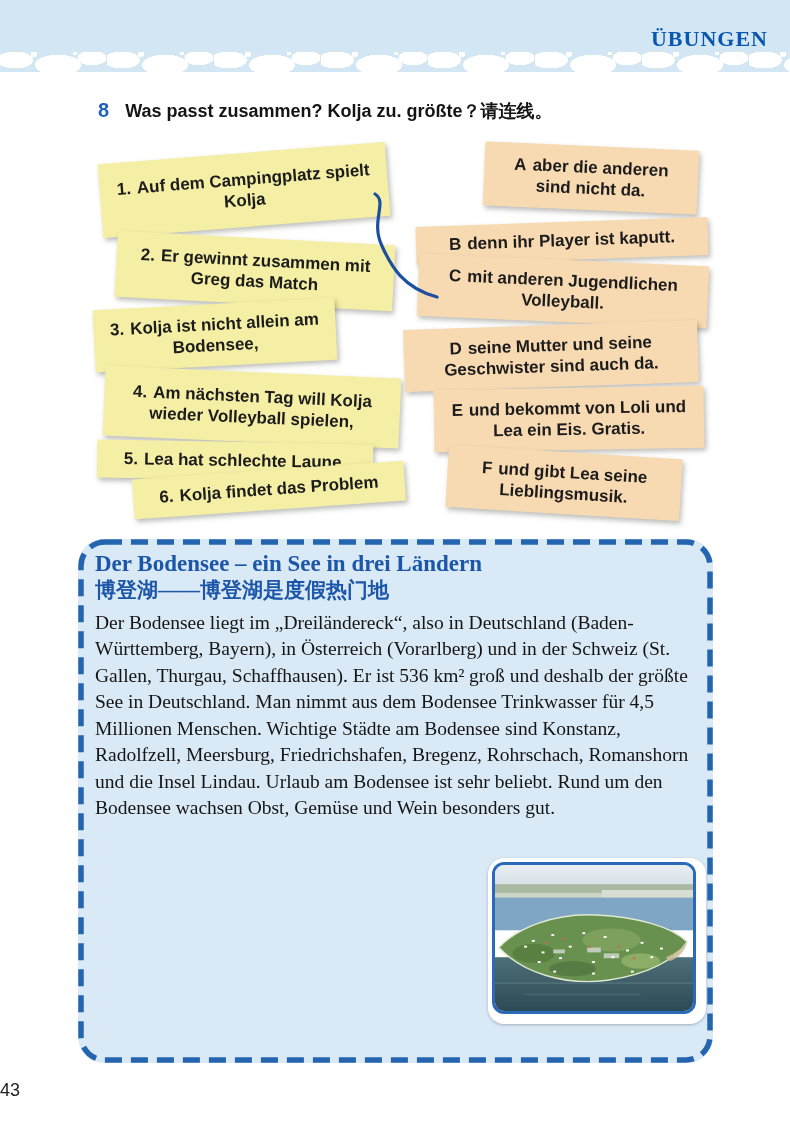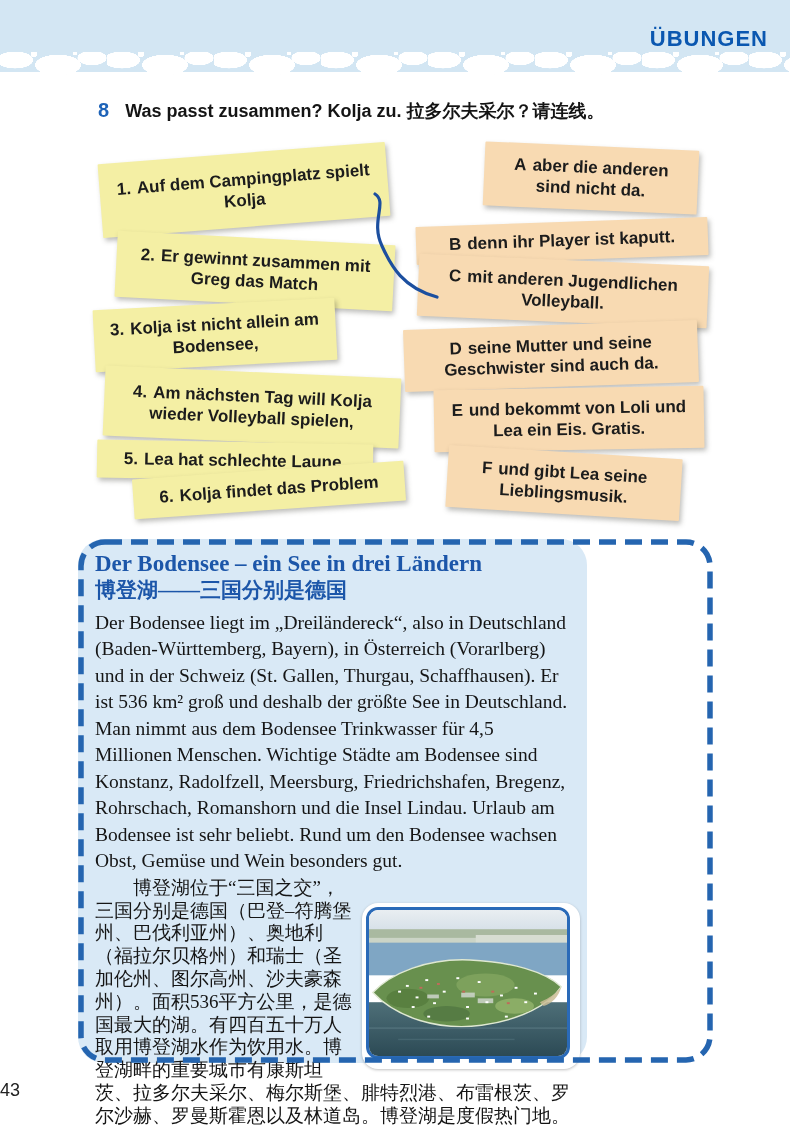--- a/index.html
+++ b/index.html
@@ -14,54 +14,54 @@
     background-image:
       radial-gradient(ellipse 30px 14px at 15px 8px,#ffffff 60%,rgba(255,255,255,0) 61%),
       radial-gradient(ellipse 38px 17px at 58px 13px,#ffffff 60%,rgba(255,255,255,0) 61%),
       radial-gradient(ellipse 24px 12px at 92px 6px,#ffffff 60%,rgba(255,255,255,0) 61%),
       radial-gradient(circle 3px at 34px 2px,#ffffff 98%,rgba(255,255,255,0)),
       radial-gradient(circle 2.5px at 75px 1px,#ffffff 98%,rgba(255,255,255,0));
     background-size:107px 26px;background-repeat:repeat-x;
   }
   .section-label{
     position:absolute;top:26px;right:22px;font-size:22px;font-weight:bold;
-    color:#0a57b0;letter-spacing:1px;
+    color:#0a57b0;letter-spacing:1px;font-family:Liberation Serif, serif;
   }
   
   .ex-header{position:absolute;left:98px;top:99px;display:flex;align-items:baseline;gap:16px;}
   .ex-number{color:#1e63b8;font-size:20px;font-weight:bold;}
   .ex-title{font-size:18px;font-weight:bold;color:#141414;}
   
   .note{
     position:absolute;box-sizing:border-box;padding:7px 11px;text-align:center;
     font-size:17px;font-weight:600;color:#1c1c1c;line-height:1.26;
     box-shadow:2px 3px 5px rgba(70,70,60,0.35);border-radius:1px;
     display:flex;align-items:center;justify-content:center;
   }
   .note .tag{margin-right:6px;}
   .note.yellow{background:#f4efa4;}
   .note.orange{background:#f8dab2;}
   .conn-svg{position:absolute;left:0;top:0;pointer-events:none;}
   
   .infobox{
-    position:absolute;left:78px;top:539px;width:509px;height:524px;box-sizing:border-box;
+    position:absolute;left:78px;top:539px;width:635px;height:524px;box-sizing:border-box;
     background:#d9e9f6;border-radius:26px;padding:10px 17px 0 17px;
   }
   .infobox .border-svg{position:absolute;left:0;top:0;}
   .ib-title-de{
     font-family:"Liberation Serif",serif;font-weight:bold;color:#1c56a9;
     font-size:23px;line-height:1.15;margin:2px 0 0 0;
   }
   .ib-title-zh{
     font-family:"Liberation Serif",serif;font-weight:bold;color:#1c56a9;
     font-size:21px;line-height:1.25;margin:0 0 6px 0;
   }
   .ib-para-de{
     font-family:"Liberation Serif",serif;font-size:19.5px;line-height:1.36;
-    color:#151515;margin:0 0 2px 0;
+    color:#151515;margin:0 0 10px 0;
   }
   .ib-para-zh{
     font-family:"Liberation Serif",serif;font-size:19px;line-height:1.2;
     color:#151515;margin:0;text-indent:2em;
   }
   
   .photo-frame{
     float:right;width:210px;height:158px;margin:26px -10px 0 10px;
     background:#ffffff;border-radius:16px;padding:4px;display:block;
     box-shadow:0 1px 3px rgba(0,0,0,0.25);
@@ -82,21 +82,21 @@
 
 <div class="page">
 
   <div class="top-band"></div>
   <div class="section-label">ÜBUNGEN</div>
 
   <div class="ex-header">
     <span class="ex-number">8</span>
     <span class="ex-title">
       <span>Was passt zusammen? Kolja zu.</span>
-      <span>拉多尔夫采尔？请连线。</span>
+      <span>größte？请连线。</span>
     </span>
   </div>
 
   <div class="note yellow" style="left:100px;top:153px;width:288px;min-height:74px;transform:rotate(-4.5deg);">
     <span><span class="tag">1.</span><span>Auf dem Campingplatz spielt Kolja</span></span>
   </div>
   <div class="note yellow" style="left:116px;top:238px;width:278px;min-height:66px;transform:rotate(3deg);">
     <span><span class="tag">2.</span><span>Er gewinnt zusammen mit Greg das Match</span></span>
   </div>
   <div class="note yellow" style="left:94px;top:304px;width:242px;min-height:62px;transform:rotate(-3deg);">
@@ -133,21 +133,21 @@
 
   <svg class="conn-svg" width="790" height="540" viewBox="0 0 790 540">
     <path d="M375,194 C388,202 370,221 382,246 C391,266 403,288 437,297" fill="none" stroke="#1c4f9f" stroke-width="3.2" stroke-linecap="round"></path>
   </svg>
 
   <div class="infobox">
     <svg class="border-svg" width="635" height="524" viewBox="0 0 635 524">
       <rect x="3" y="3" width="629" height="518" rx="24" ry="24" fill="none" stroke="#2565b0" stroke-width="5.5" stroke-dasharray="17 9"></rect>
     </svg>
     <h2 class="ib-title-de">Der Bodensee – ein See in drei Ländern</h2>
-    <h3 class="ib-title-zh">博登湖——三国分别是德国</h3>
+    <h3 class="ib-title-zh">博登湖——博登湖是度假热门地</h3>
     <p class="ib-para-de">Der Bodensee liegt im „Dreiländereck“, also in Deutschland (Baden-Württemberg, Bayern), in Österreich (Vorarlberg) und in der Schweiz (St. Gallen, Thurgau, Schaffhausen). Er ist 536 km² groß und deshalb der größte See in Deutschland. Man nimmt aus dem Bodensee Trinkwasser für 4,5 Millionen Menschen. Wichtige Städte am Bodensee sind Konstanz, Radolfzell, Meersburg, Friedrichshafen, Bregenz, Rohrschach, Romanshorn und die Insel Lindau. Urlaub am Bodensee ist sehr beliebt. Rund um den Bodensee wachsen Obst, Gemüse und Wein besonders gut.</p>
     <p class="ib-para-zh">
       <span class="photo-frame">
         <span class="photo-inner">
           <svg width="198" height="146" viewBox="0 0 204 152" preserveAspectRatio="none">
             <defs>
               <linearGradient id="sky" x1="0" y1="0" x2="0" y2="1">
                 <stop offset="0" stop-color="#e9eef2"></stop>
                   <stop offset="1" stop-color="#c6d4df"></stop>
               </linearGradient>
@@ -198,19 +198,18 @@
                 <rect x="96" y="84" width="3" height="2"></rect>
               <rect x="142" y="96" width="3" height="2"></rect>
                 <rect x="70" y="76" width="3" height="2"></rect>
               <rect x="126" y="84" width="3" height="2"></rect>
             </g>
             <rect x="0" y="122" width="204" height="2" fill="#5d7d87" opacity="0.5"></rect>
             <rect x="30" y="134" width="120" height="1.5" fill="#5d7d87" opacity="0.4"></rect>
           </svg>
         </span>
       </span>
-      <span>博登湖位于“三国之交”，三国分别是德国（巴登–符腾堡州、巴伐利亚州）、奥地利（福拉尔贝格州）和瑞士（圣加伦州、图尔高州、沙夫豪森州）。面积536平方公里，是德国最大的湖。有四百五十万人取用博登湖水作为饮用水。博登湖畔的重要城市有康斯坦茨、拉多尔夫采尔、梅尔斯堡、腓特烈港、布雷根茨、罗尔沙赫、罗曼斯霍恩以及林道岛。博登湖是度假热门地。博登湖周围种植的水果、蔬菜和酿造的葡萄酒特别美味。</span>
     </p>
   </div>
 
   <div class="page-number">43</div>
 
 </div>
 
 </body></html>

